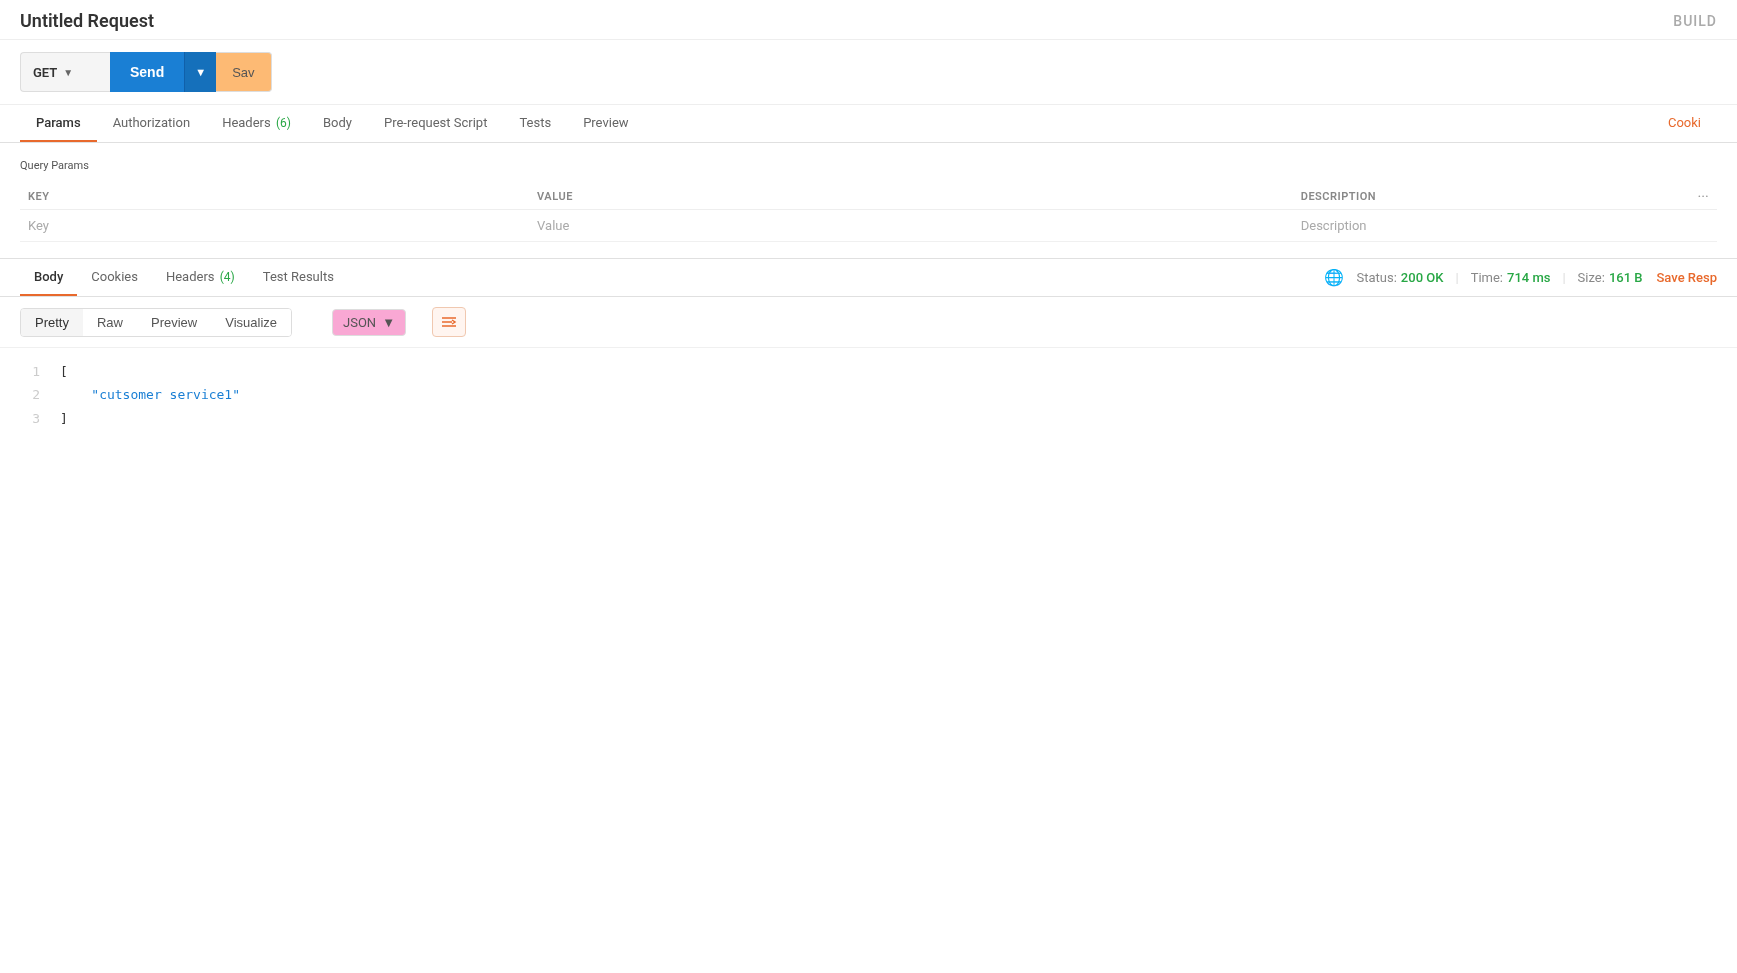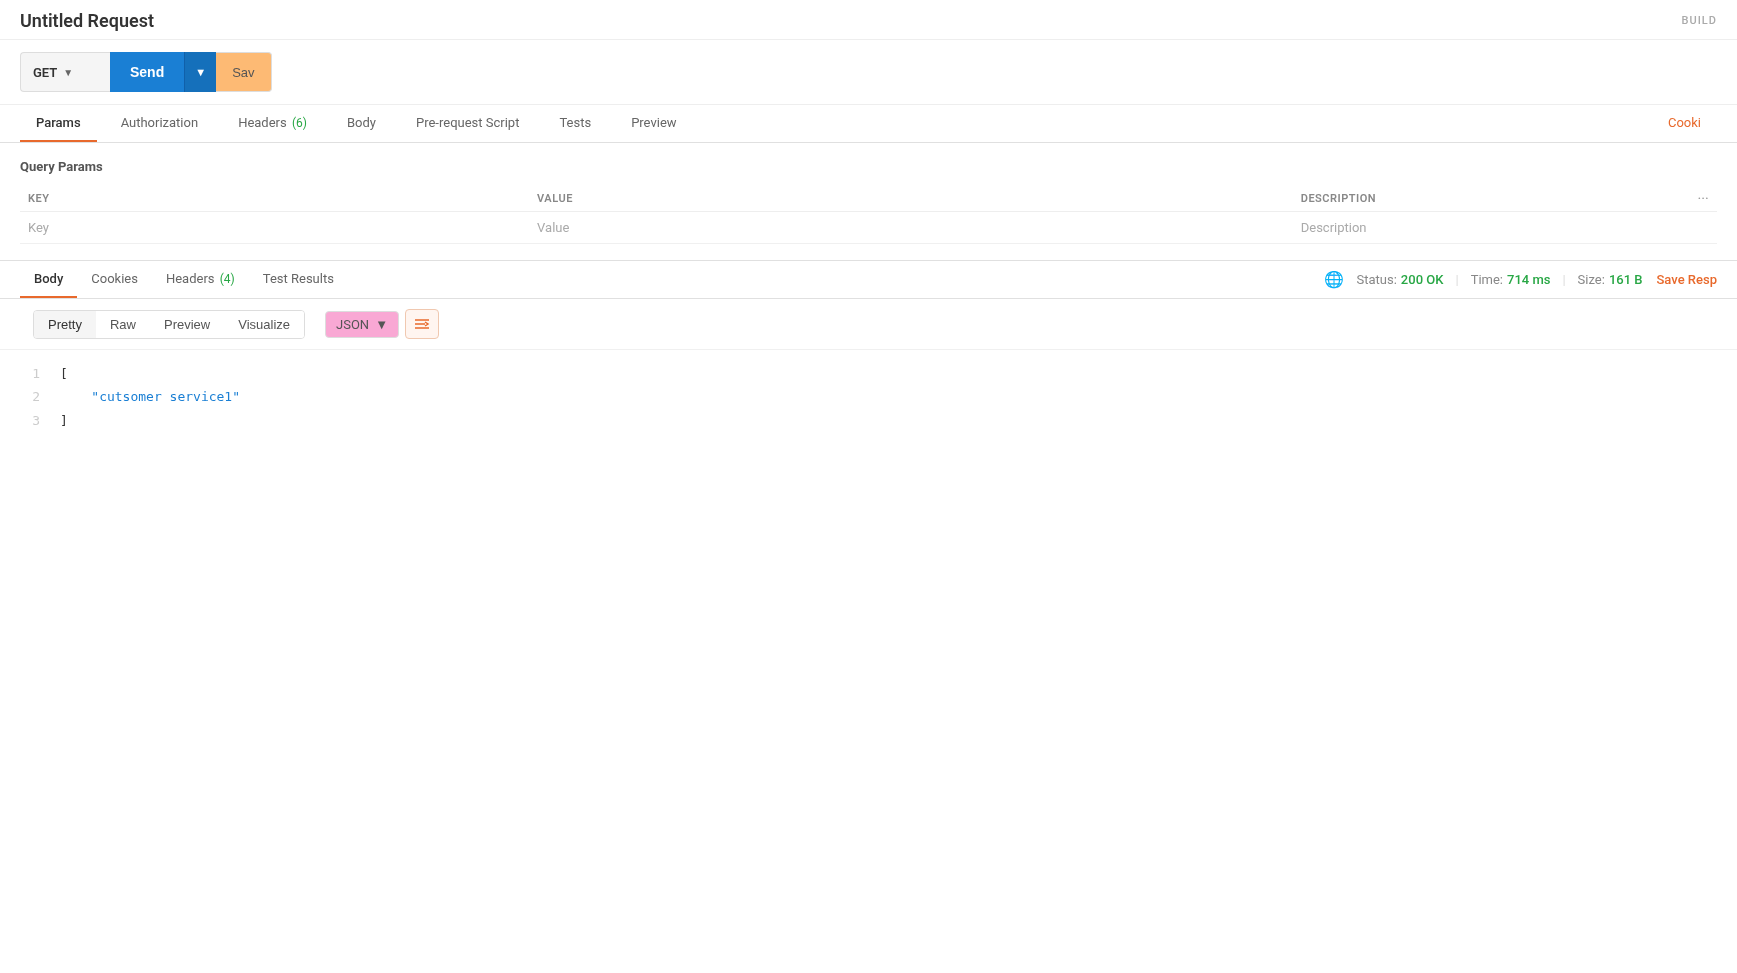--- a/index.html
+++ b/index.html
@@ -18,21 +18,21 @@
       justify-content: space-between;
       padding: 10px 20px 8px 20px;
       border-bottom: 1px solid #eee;
     }
     .request-title {
       font-size: 18px;
       font-weight: 600;
       color: #333;
     }
     .build-label {
-      font-size: 11px;
+      font-size: 14px;
       color: #aaa;
       font-weight: 500;
       letter-spacing: 1px;
     }
 
     
     .url-bar {
       display: flex;
       align-items: center;
       padding: 12px 20px;
@@ -108,21 +108,21 @@
       font-size: 13px;
       color: #555;
     }
 
     
     .request-tabs {
       display: flex;
       align-items: center;
       border-bottom: 1px solid #e0e0e0;
       padding: 0 20px;
-      gap: 8px;
+      gap: 0;
     }
     .req-tab {
       padding: 10px 16px;
       cursor: pointer;
       font-size: 13px;
       color: #666;
       border-bottom: 2px solid transparent;
       white-space: nowrap;
     }
     .req-tab.active {
@@ -138,22 +138,22 @@
     .req-tab.cookies-tab {
       color: #e8692c;
       margin-left: auto;
     }
 
     
     .query-params-section {
       padding: 16px 20px;
     }
     .section-label {
-      font-size: 13px;
-      font-weight: 700;
+      font-size: 11px;
+      font-weight: 400;
       color: #555;
       margin-bottom: 12px;
     }
     .params-table {
       width: 100%;
       border-collapse: collapse;
     }
     .params-table th {
       text-align: left;
       font-size: 11px;
@@ -232,22 +232,22 @@
       font-weight: 500;
       cursor: pointer;
       font-size: 13px;
       margin-left: 10px;
     }
 
     
     .resp-body-toolbar {
       display: flex;
       align-items: center;
-      padding: 10px 33px;
-      gap: 2px;
+      padding: 10px 20px;
+      gap: 22px;
       border-bottom: 1px solid #f0f0f0;
     }
     .format-tabs {
       display: flex;
       border: 1px solid #ddd;
       border-radius: 4px;
       overflow: hidden;
     }
     .format-tab {
       padding: 6px 14px;

